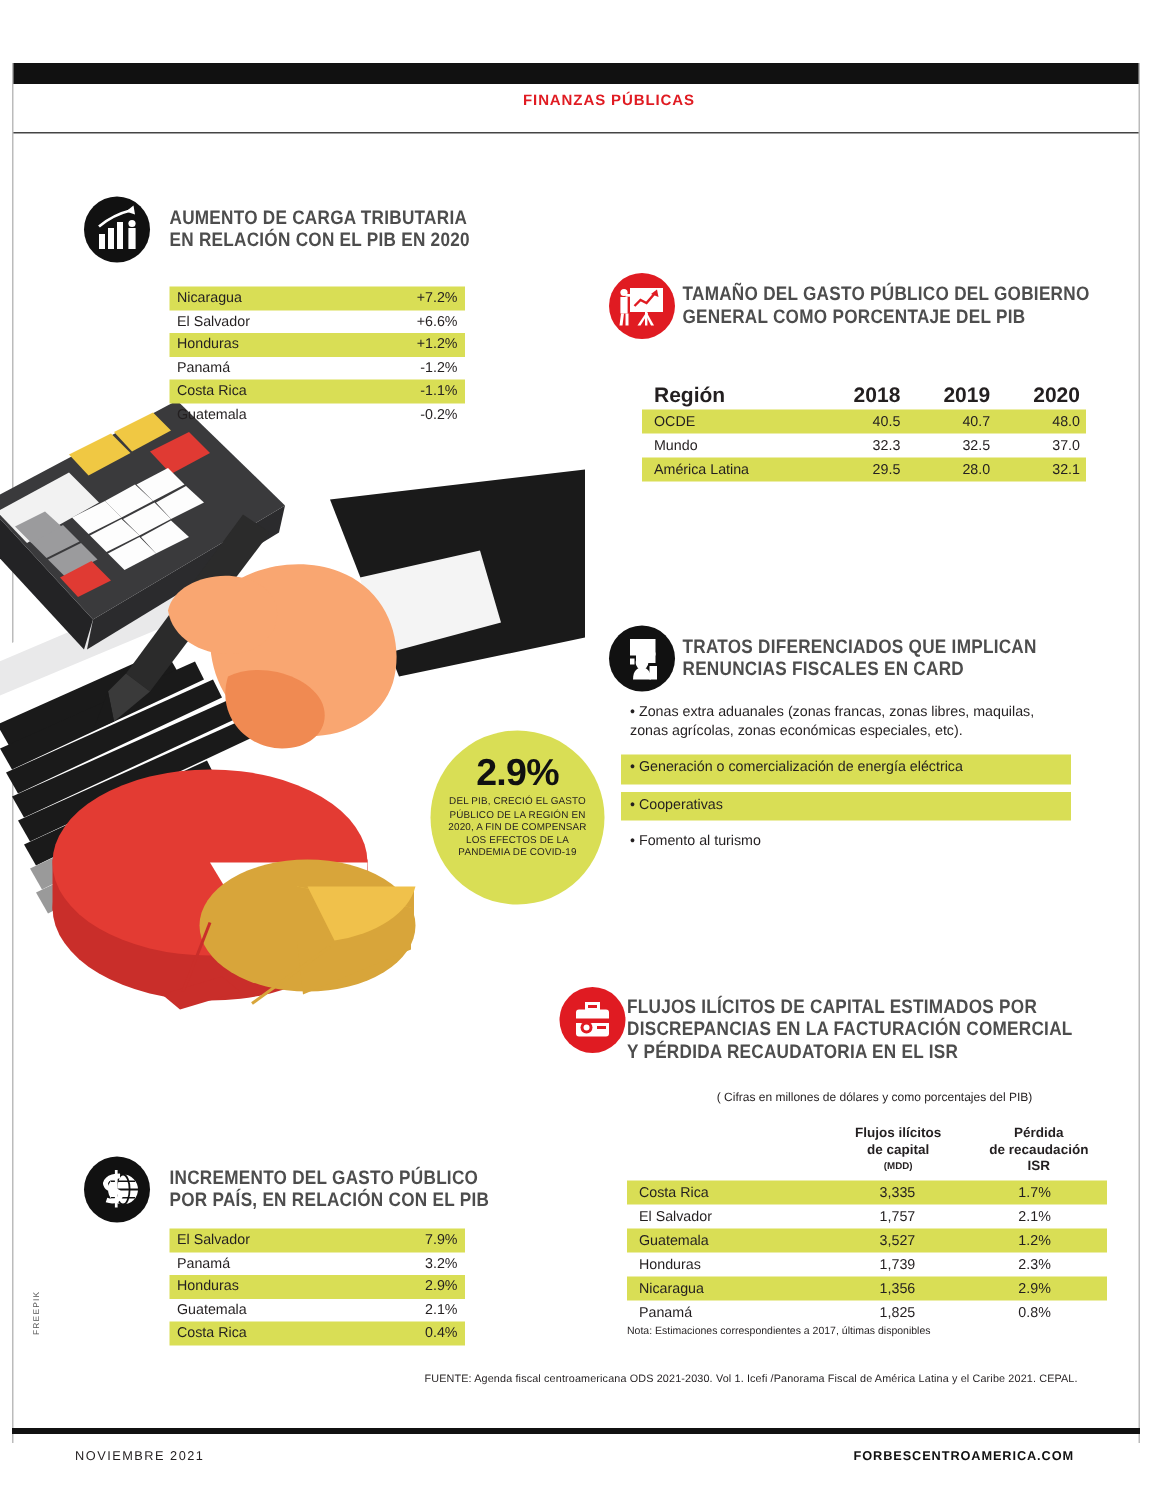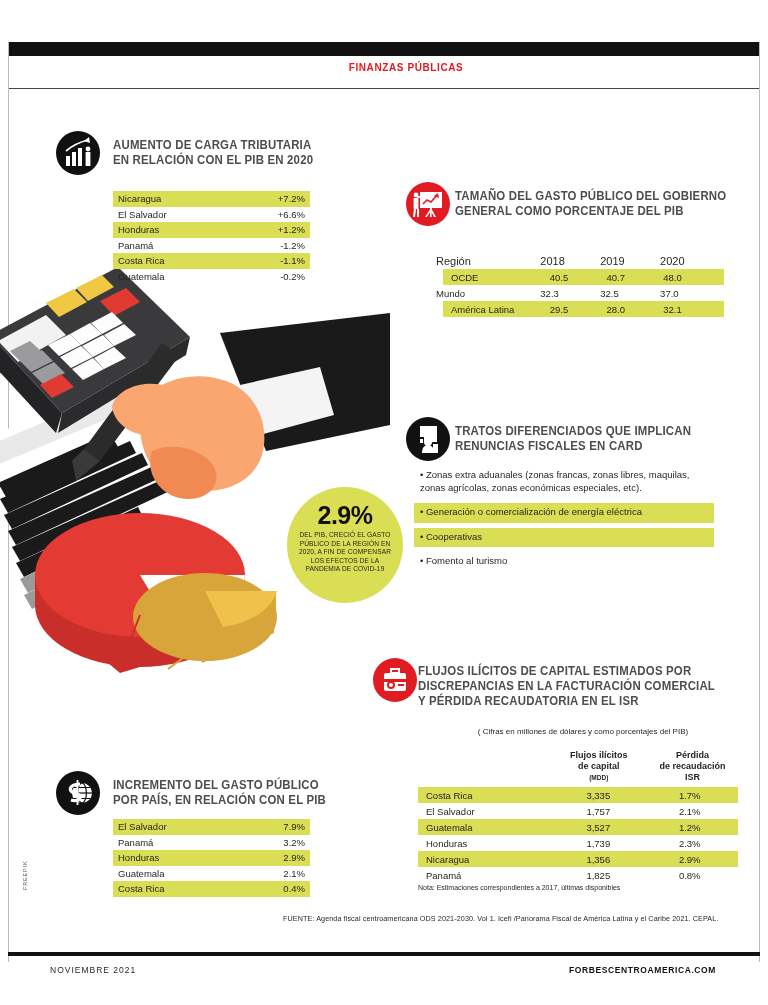--- a/index.html
+++ b/index.html
@@ -139,24 +139,24 @@
 
   
   .rtable { position: absolute; }
   .rhead, .rrow {
     display: flex;
     align-items: center;
     font-size: 9.5px;
     padding: 2.5px 4px;
     box-sizing: border-box;
   }
-  .rhead { font-weight: normal; font-size: 11px; }
-  .rrow.hl { background: #d9de55; margin-left: 15px; }
+  .rhead { font-weight: bold; font-size: 14px; }
+  .rrow.hl { background: #d9de55; }
   .rtable .c0 { width: 108px; text-align: left; padding-left: 4px;}
-  .rtable .c1, .rtable .c2, .rtable .c3 { width: 62px; text-align: left; }
+  .rtable .c1, .rtable .c2, .rtable .c3 { width: 62px; text-align: right; }
 
   
   .bullets { position: absolute; }
   .bul {
     font-size: 9.5px;
     line-height: 12.5px;
     padding: 3px 6px 4px 6px;
     margin-bottom: 5px;
     box-sizing: border-box;
     color: #231f20;

